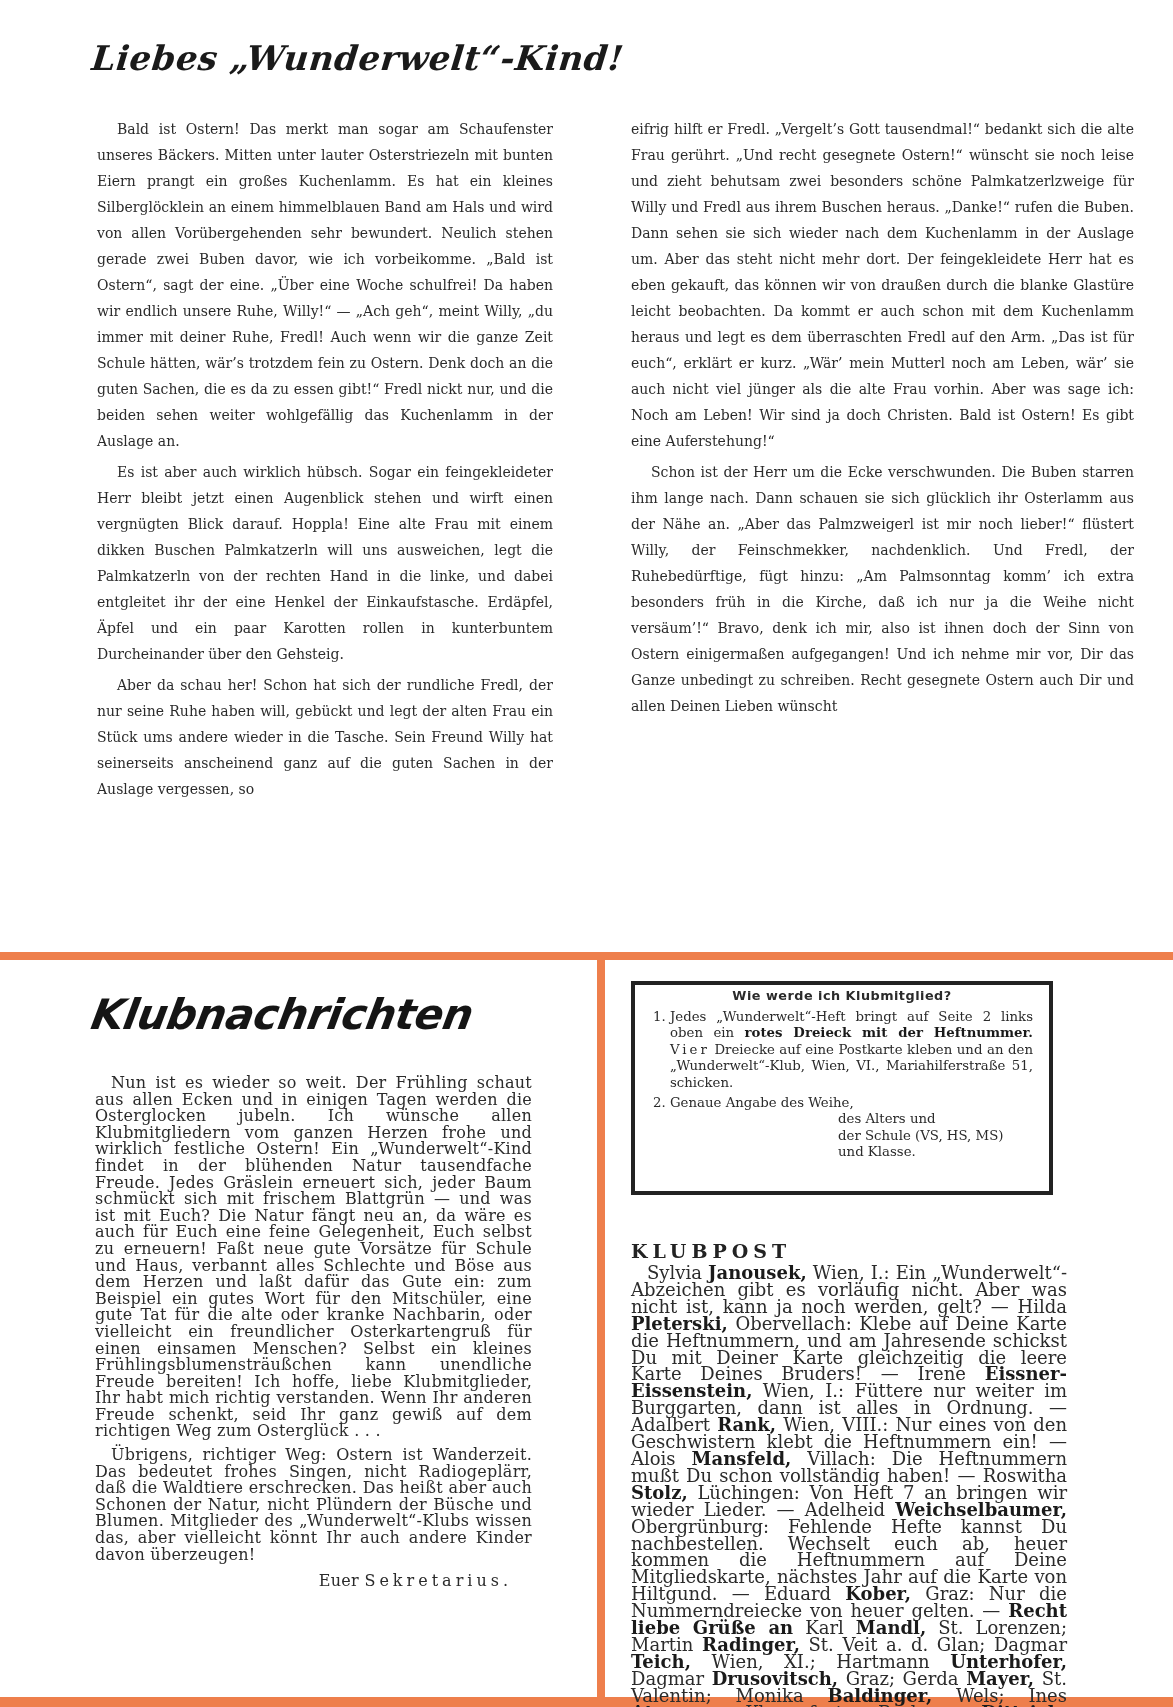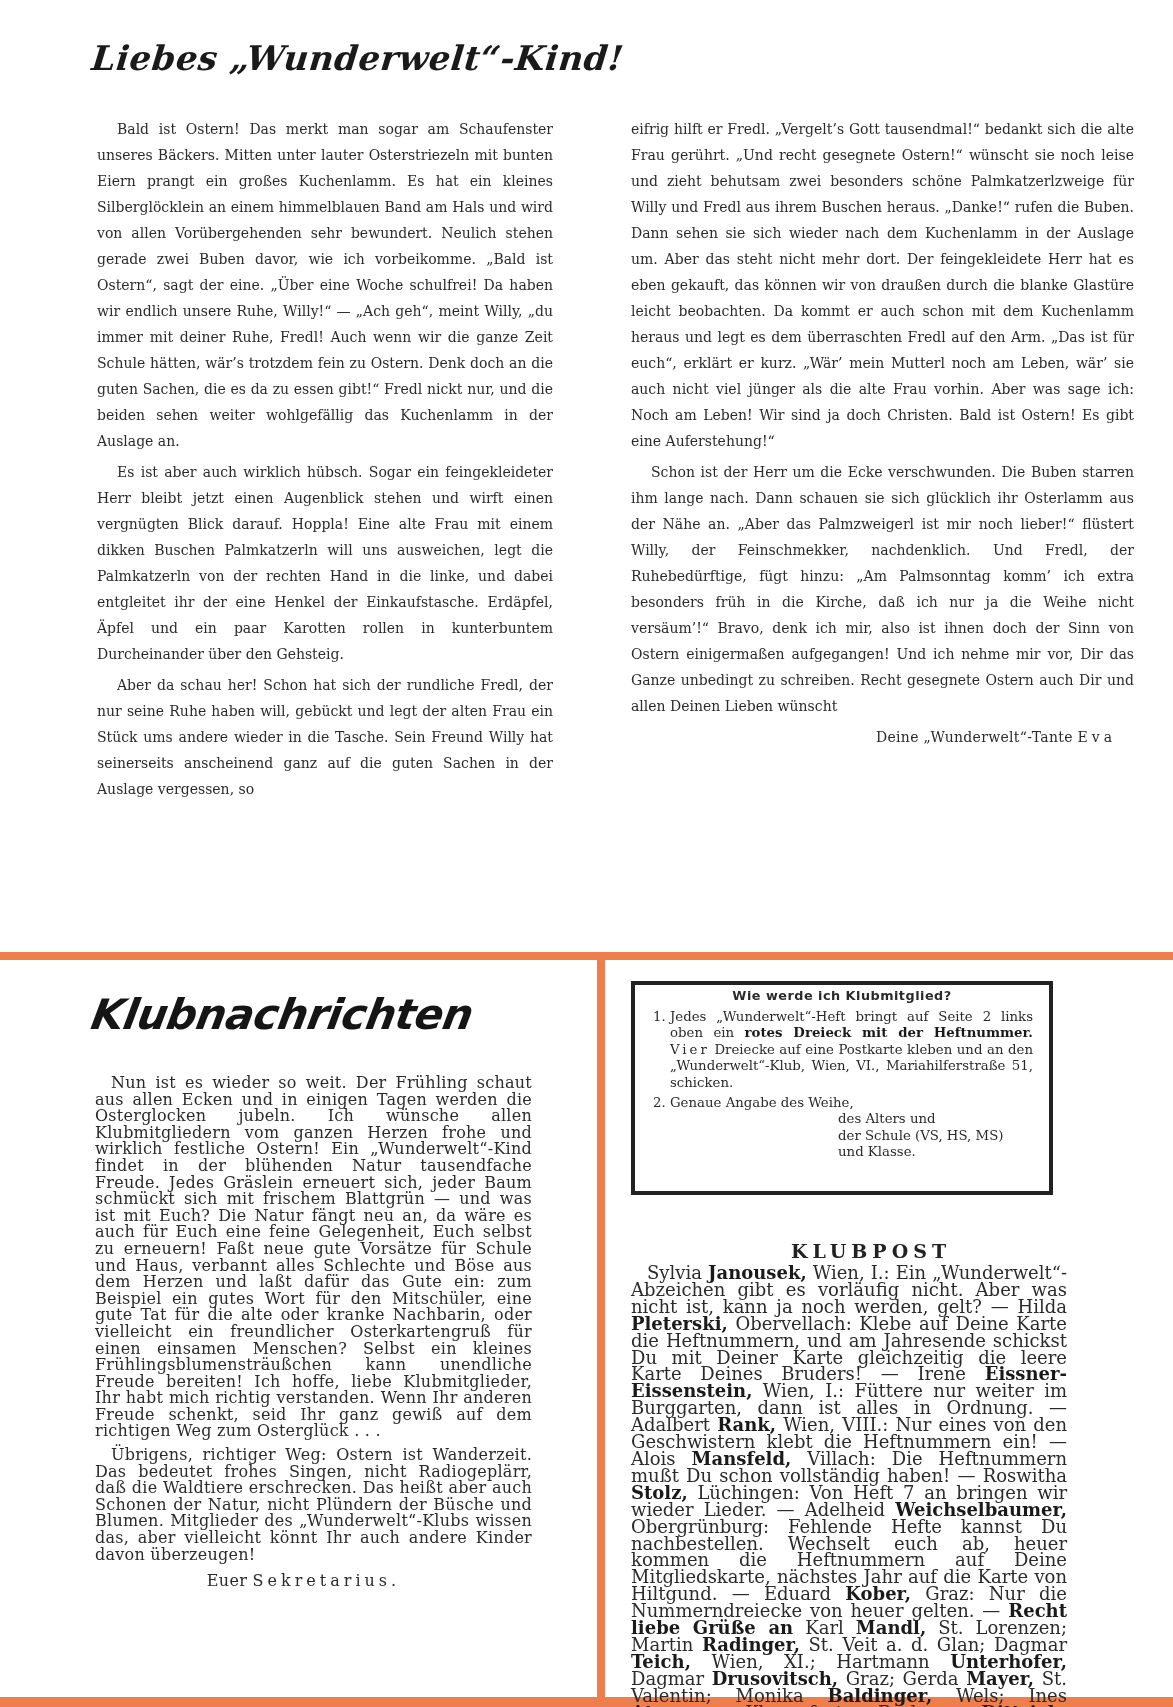--- a/index.html
+++ b/index.html
@@ -34,38 +34,38 @@
     position: absolute; left: 92px; top: 990px;
     font-family: "DejaVu Sans", sans-serif; font-style: italic; font-weight: bold;
     font-size: 42px; color: #151515; letter-spacing: -0.5px;
     transform: skewX(-10deg);
   }
   #col-klub {
     left: 95px; top: 1075px; width: 437px; font-size: 16px; line-height: 16.6px;
     letter-spacing: 0.25px;
   }
   #col-klub p { margin: 0 0 7px 0; text-indent: 16px; }
-  #col-klub .signature { padding-right: 20px; margin-top: 10px; text-align: center; }
+  #col-klub .signature { padding-right: 20px; margin-top: 10px; }
 
   .member-box {
     position: absolute; left: 631px; top: 981px; width: 422px; height: 214px;
     border: 4px solid #222; box-sizing: border-box;
     font-size: 13.3px; line-height: 16.6px; padding: 3px 12px 0 12px;
   }
   .member-box h3 {
     margin: 0 0 1px 0; text-align: center; font-family: "DejaVu Sans", sans-serif;
     font-size: 12.8px; font-weight: bold; letter-spacing: 0.5px;
   }
   .member-box ol { margin: 4px; padding-left: 19px; }
   .member-box li { text-align: justify; margin-bottom: 3px; }
   .member-box .note { padding-left: 10px; }
   .member-box .indent-lines { padding-left: 168px; }
 
   .klubpost-title {
-    position: absolute; left: 631px; top: 1240px; width: 480px; text-align: center;
+    position: absolute; left: 631px; top: 1240px; width: 480px; 
     font-size: 19px; font-weight: bold; letter-spacing: 5px; color: #222;
   }
   #col-klubpost {
     left: 631px; top: 1265px; width: 436px; font-size: 18px; line-height: 16.9px;
   }
   #col-klubpost p { margin: 0; text-indent: 16px; }
   b { font-weight: bold; color: #1a1a1a; }
 </style>
 </head>
 <body>
@@ -74,24 +74,20 @@
 
 <div class="col" id="col-left">
   <p>Bald ist Ostern! Das merkt man sogar am Schaufenster unseres Bäckers. Mitten unter lauter Osterstriezeln mit bunten Eiern prangt ein großes Kuchenlamm. Es hat ein kleines Silberglöcklein an einem himmelblauen Band am Hals und wird von allen Vorübergehenden sehr bewundert. Neulich stehen gerade zwei Buben davor, wie ich vorbeikomme. „Bald ist Ostern“, sagt der eine. „Über eine Woche schulfrei! Da haben wir endlich unsere Ruhe, Willy!“ — „Ach geh“, meint Willy, „du immer mit deiner Ruhe, Fredl! Auch wenn wir die ganze Zeit Schule hätten, wär’s trotzdem fein zu Ostern. Denk doch an die guten Sachen, die es da zu essen gibt!“ Fredl nickt nur, und die beiden sehen weiter wohlgefällig das Kuchenlamm in der Auslage an.</p>
   <p>Es ist aber auch wirklich hübsch. Sogar ein feingekleideter Herr bleibt jetzt einen Augenblick stehen und wirft einen vergnügten Blick darauf. Hoppla! Eine alte Frau mit einem dikken Buschen Palmkatzerln will uns ausweichen, legt die Palmkatzerln von der rechten Hand in die linke, und dabei entgleitet ihr der eine Henkel der Einkaufstasche. Erdäpfel, Äpfel und ein paar Karotten rollen in kunterbuntem Durcheinander über den Gehsteig.</p>
   <p>Aber da schau her! Schon hat sich der rundliche Fredl, der nur seine Ruhe haben will, gebückt und legt der alten Frau ein Stück ums andere wieder in die Tasche. Sein Freund Willy hat seinerseits anscheinend ganz auf die guten Sachen in der Auslage vergessen, so</p>
 </div>
 
 <div class="col" id="col-right">
   <p class="noindent">eifrig hilft er Fredl. „Vergelt’s Gott tausendmal!“ bedankt sich die alte Frau gerührt. „Und recht gesegnete Ostern!“ wünscht sie noch leise und zieht behutsam zwei besonders schöne Palmkatzerlzweige für Willy und Fredl aus ihrem Buschen heraus. „Danke!“ rufen die Buben. Dann sehen sie sich wieder nach dem Kuchenlamm in der Auslage um. Aber das steht nicht mehr dort. Der feingekleidete Herr hat es eben gekauft, das können wir von draußen durch die blanke Glastüre leicht beobachten. Da kommt er auch schon mit dem Kuchenlamm heraus und legt es dem überraschten Fredl auf den Arm. „Das ist für euch“, erklärt er kurz. „Wär’ mein Mutterl noch am Leben, wär’ sie auch nicht viel jünger als die alte Frau vorhin. Aber was sage ich: Noch am Leben! Wir sind ja doch Christen. Bald ist Ostern! Es gibt eine Auferstehung!“</p>
   <p>Schon ist der Herr um die Ecke verschwunden. Die Buben starren ihm lange nach. Dann schauen sie sich glücklich ihr Osterlamm aus der Nähe an. „Aber das Palmzweigerl ist mir noch lieber!“ flüstert Willy, der Feinschmekker, nachdenklich. Und Fredl, der Ruhebedürftige, fügt hinzu: „Am Palmsonntag komm’ ich extra besonders früh in die Kirche, daß ich nur ja die Weihe nicht versäum’!“ Bravo, denk ich mir, also ist ihnen doch der Sinn von Ostern einigermaßen aufgegangen! Und ich nehme mir vor, Dir das Ganze unbedingt zu schreiben. Recht gesegnete Ostern auch Dir und allen Deinen Lieben wünscht</p>
-  <div class="signature">
-    <span>Deine „Wunderwelt“-Tante</span>
-    <span class="spaced">Eva</span>
-  </div>
 </div>
 
 <div class="orange-hline" id="hline-top"></div>
 <div class="orange-vline" id="vline-mid"></div>
 <div class="orange-hline" id="hline-bottom"></div>
 
 <div class="klub-title">Klubnachrichten</div>
 
 <div class="col" id="col-klub">
   <p>Nun ist es wieder so weit. Der Frühling schaut aus allen Ecken und in einigen Tagen werden die Osterglocken jubeln. Ich wünsche allen Klubmitgliedern vom ganzen Herzen frohe und wirklich festliche Ostern! Ein „Wunderwelt“-Kind findet in der blühenden Natur tausendfache Freude. Jedes Gräslein erneuert sich, jeder Baum schmückt sich mit frischem Blattgrün — und was ist mit Euch? Die Natur fängt neu an, da wäre es auch für Euch eine feine Gelegenheit, Euch selbst zu erneuern! Faßt neue gute Vorsätze für Schule und Haus, verbannt alles Schlechte und Böse aus dem Herzen und laßt dafür das Gute ein: zum Beispiel ein gutes Wort für den Mitschüler, eine gute Tat für die alte oder kranke Nachbarin, oder vielleicht ein freundlicher Osterkartengruß für einen einsamen Menschen? Selbst ein kleines Frühlingsblumensträußchen kann unendliche Freude bereiten! Ich hoffe, liebe Klubmitglieder, Ihr habt mich richtig verstanden. Wenn Ihr anderen Freude schenkt, seid Ihr ganz gewiß auf dem richtigen Weg zum Osterglück . . .</p>

